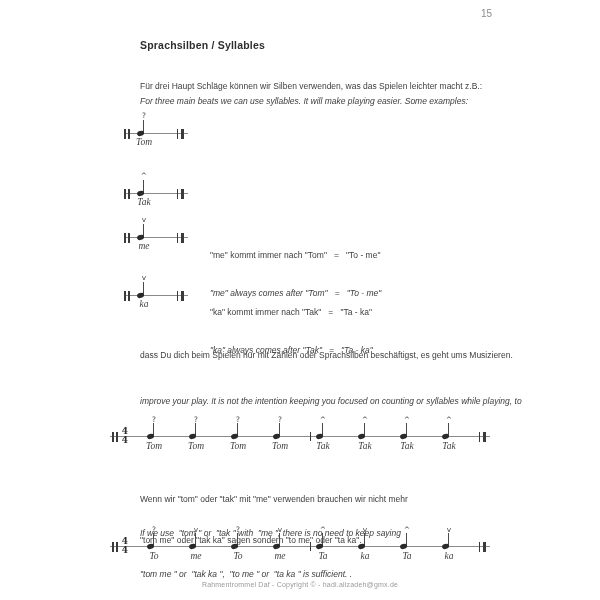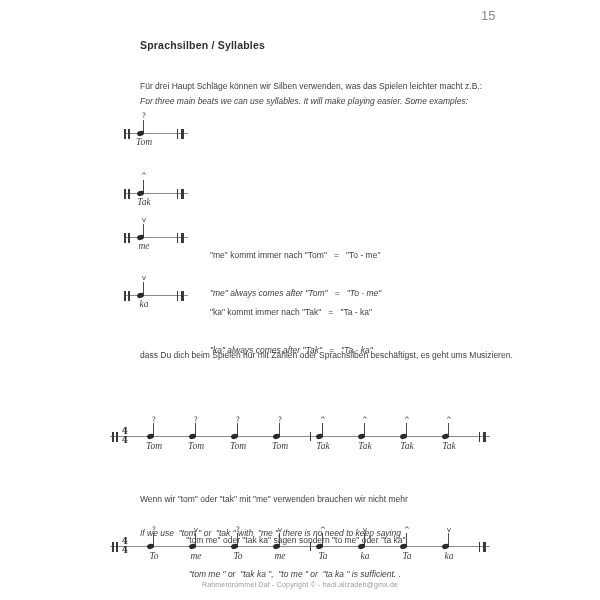--- a/index.html
+++ b/index.html
@@ -3,24 +3,24 @@
 <meta charset="utf-8">
 <style>
   html,body{margin:0;padding:0;}
   body{
     width:600px;height:600px;position:relative;overflow:hidden;
     background:#ffffff;
     font-family:"Liberation Sans", sans-serif;
     color:#3d3d3d;
   }
   .abs{position:absolute;}
-  .pagenum{font-size:13px;color:#8a8a8a;}
+  .pagenum{font-size:10px;color:#8a8a8a;}
   .title{font-size:10.5px;font-weight:bold;color:#2e2e2e;letter-spacing:0.2px;}
   .title .it{}
-  .body-text{font-size:8.5px;color:#3d3d3d;line-height:13.5px;white-space:pre;text-align:right;}
+  .body-text{font-size:8.5px;color:#3d3d3d;line-height:13.5px;white-space:pre;}
   .body-text.it{font-style:italic;color:#404040;}
   .side-note{font-size:8.5px;line-height:12.5px;white-space:pre;}
   .side-note .it{font-style:italic;}
   .footer{width:600px;text-align:center;font-size:7px;color:#9a9a9a;letter-spacing:0.2px;}
   
   .staff{position:absolute;}
   .staff-line{position:absolute;height:1px;background:#8a8a8a;}
   .bar{position:absolute;background:#3a3a3a;}
   .note-head{position:absolute;width:7px;height:4.6px;background:#2a2a2a;border-radius:50%;transform:rotate(-18deg);}
   .stem{position:absolute;width:1px;background:#4a4a4a;}
@@ -89,20 +89,21 @@
 </div>
 <div class="abs side-note" style="left:210px;top:281px;">
   <div>"ka" kommt immer nach "Tak"   =   "Ta - ka"</div>
   <div class="it">"ka" always comes after "Tak"   =   "Ta - ka"</div>
 </div>
 
 <div class="abs body-text" style="left:140px;top:322px;">
   <div>dass Du dich beim Spielen nur mit Zählen oder Sprachsilben beschäftigst, es geht ums Musizieren.</div>
 </div>
 <div class="abs body-text it" style="left:140px;top:368px;">
+  <div>improve your play. It is not the intention keeping you focused on counting or syllables while playing, to</div>
 </div>
 
 <div class="staff" style="left:110px;top:415px;width:380px;height:45px;">
     <div class="staff-line" style="left: 0px; width: 380px; top: 21px;"></div>
     <div class="bar" style="left: 2px; top: 16.5px; width: 2px; height: 10px;"></div>
     <div class="bar" style="left: 6px; top: 16.5px; width: 2px; height: 10px;"></div>
     <div class="bar" style="left: 369px; top: 16.5px; width: 1px; height: 10px;"></div>
     <div class="bar" style="left: 373px; top: 16.5px; width: 2.5px; height: 10px;"></div>
     <div class="timesig" style="left: 11px; top: 11.5px;">4</div>
     <div class="timesig" style="left: 11px; top: 21px;">4</div>

